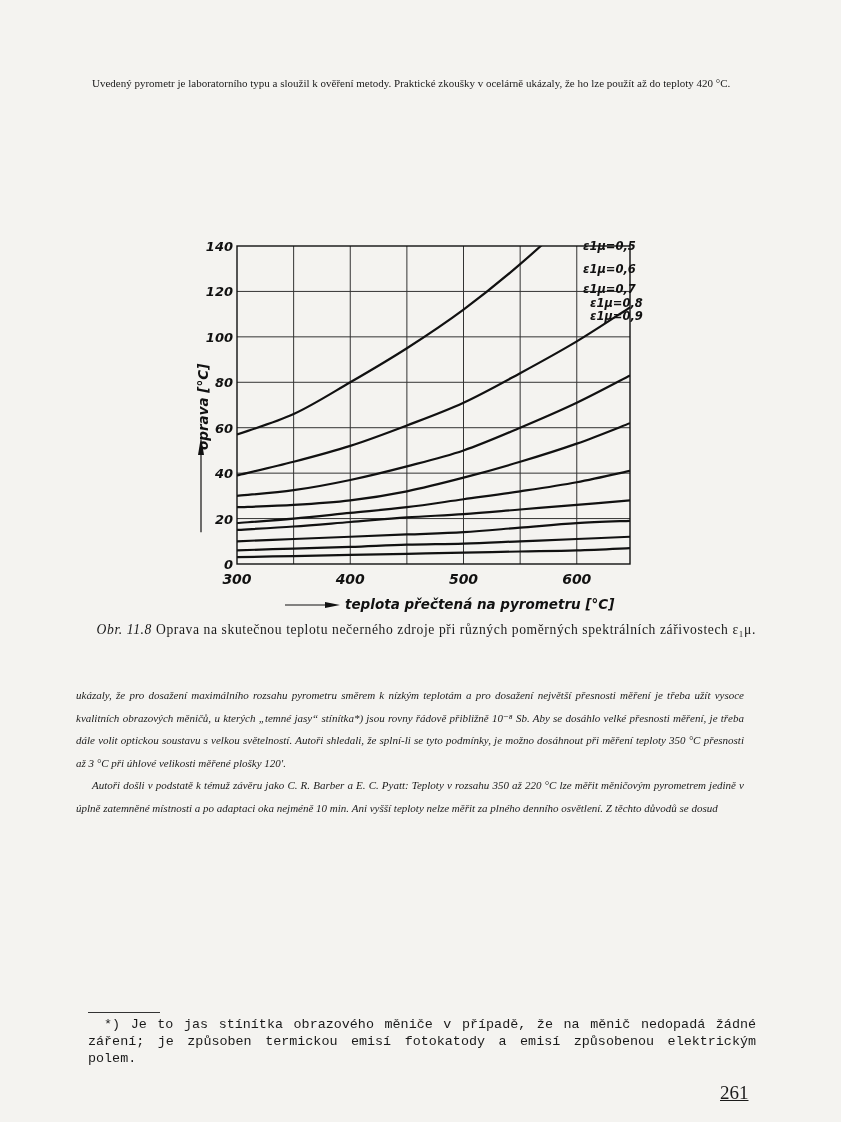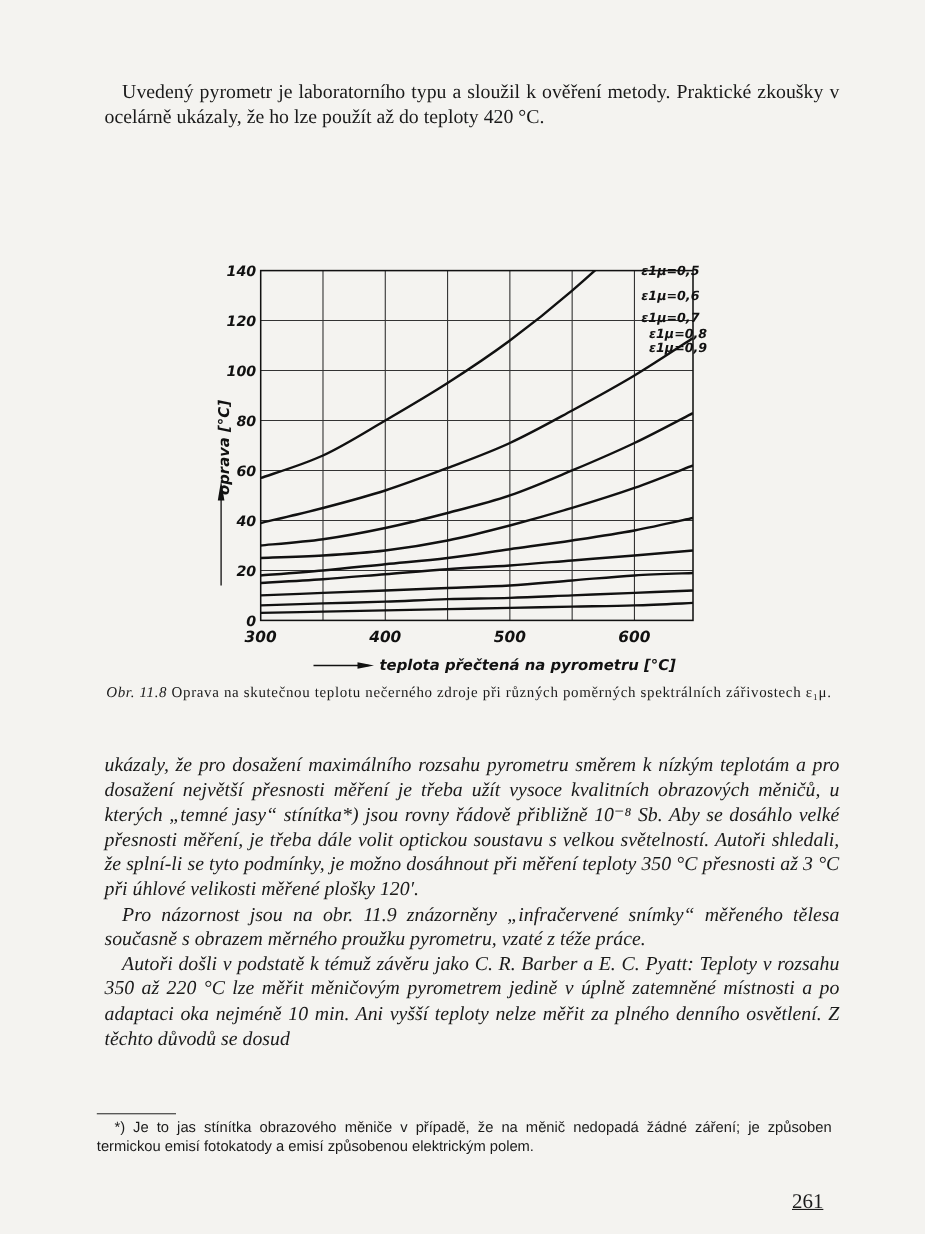--- a/index.html
+++ b/index.html
@@ -1,29 +1,29 @@
 <!DOCTYPE html>
 <html><head>
 <meta charset="utf-8">
 <style>
   html, body { margin: 0; padding: 0; }
   body { width: 841px; height: 1122px; background: #f4f3f0; position: relative; overflow: hidden;
          font-family: "DejaVu Serif", "Liberation Serif", serif; color: #1a1a1a; }
-  .para { position: absolute; left: 95px; width: 668px; font-size: 18px; line-height: 22.6px;
+  .para { position: absolute; left: 76px; width: 668px; font-size: 11px; line-height: 22.6px;
           text-align: justify; font-family: "Liberation Serif", "DejaVu Serif", serif; }
   .para p { margin: 0; text-indent: 0; }
   .para p.ind { text-indent: 16px; }
   #para1 { top: 72px; }
   #para2 { top: 684px; font-style: italic; }
   #chart { position: absolute; left: 180px; top: 236px; }
   .caption { position: absolute; left: 88px; top: 622px; width: 668px; text-align: right;
              font-family: "Liberation Serif", serif; font-size: 13.6px; line-height: 16px; letter-spacing: 0.6px; }
   .caption .fig { font-style: italic; }
   .fn-rule { position: absolute; left: 88px; top: 1012px; width: 72px; height: 1px; background: #333; }
-  .footnote { position: absolute; left: 88px; top: 1016px; width: 668px; font-family: Liberation Sans, sans-serif;
+  .footnote { position: absolute; left: 88px; top: 1016px; width: 668px; font-family: Liberation Mono, monospace;
               font-size: 13.4px; line-height: 17px; text-align: justify; }
   .footnote p { margin: 0; text-indent: 16px; }
   .pageno { position: absolute; left: 720px; top: 1082px; font-family: "Liberation Serif", serif; font-size: 19px; text-decoration: underline; }
   svg text { font-family: "DejaVu Sans", sans-serif; font-style: italic; font-weight: bold; fill: #111; }
 </style>
 </head>
 <body>
 
 <div class="para" id="para1">
     <p class="ind">Uvedený pyrometr je laboratorního typu a sloužil k ověření metody. Praktické zkoušky v ocelárně ukázaly, že ho lze použít až do teploty 420 °C.</p>
@@ -87,21 +87,20 @@
     <line x1="21" x2="21" y1="296.2" y2="209.8857142857143" stroke="#111" stroke-width="1.2"></line>
     <path d="M18,218.9714285714286 L21,200.8 L24,218.9714285714286 Z" fill="#111"></path>
   </svg>
 
 <div class="caption">
   <span class="fig">Obr. 11.8</span><span> Oprava na skutečnou teplotu nečerného zdroje při různých poměrných spektrálních zářivostech ε₁μ.</span>
 </div>
 
 <div class="para" id="para2">
     <p>ukázaly, že pro dosažení maximálního rozsahu pyrometru směrem k nízkým teplotám a pro dosažení největší přesnosti měření je třeba užít vysoce kvalitních obrazových měničů, u kterých „temné jasy“ stínítka*) jsou rovny řádově přibližně 10⁻⁸ Sb. Aby se dosáhlo velké přesnosti měření, je třeba dále volit optickou soustavu s velkou světelností. Autoři shledali, že splní-li se tyto podmínky, je možno dosáhnout při měření teploty 350 °C přesnosti až 3 °C při úhlové velikosti měřené plošky 120′.</p>
-    <p class="ind">Pro názornost jsou na obr. 11.9 znázorněny „infračervené snímky“ měřeného tělesa současně s obrazem měrného proužku pyrometru, vzaté z téže práce.</p>
     <p class="ind">Autoři došli v podstatě k témuž závěru jako C. R. Barber a E. C. Pyatt: Teploty v rozsahu 350 až 220 °C lze měřit měničovým pyrometrem jedině v úplně zatemněné místnosti a po adaptaci oka nejméně 10 min. Ani vyšší teploty nelze měřit za plného denního osvětlení. Z těchto důvodů se dosud</p>
   </div>
 
 <div class="fn-rule"></div>
 <div class="footnote">
     <p>*) Je to jas stínítka obrazového měniče v případě, že na měnič nedopadá žádné záření; je způsoben termickou emisí fotokatody a emisí způsobenou elektrickým polem.</p>
   </div>
 
 <div class="pageno">261</div>
 

